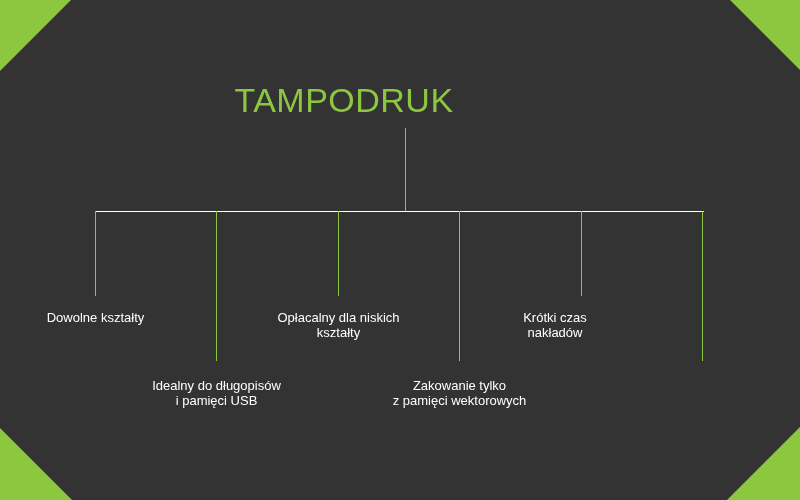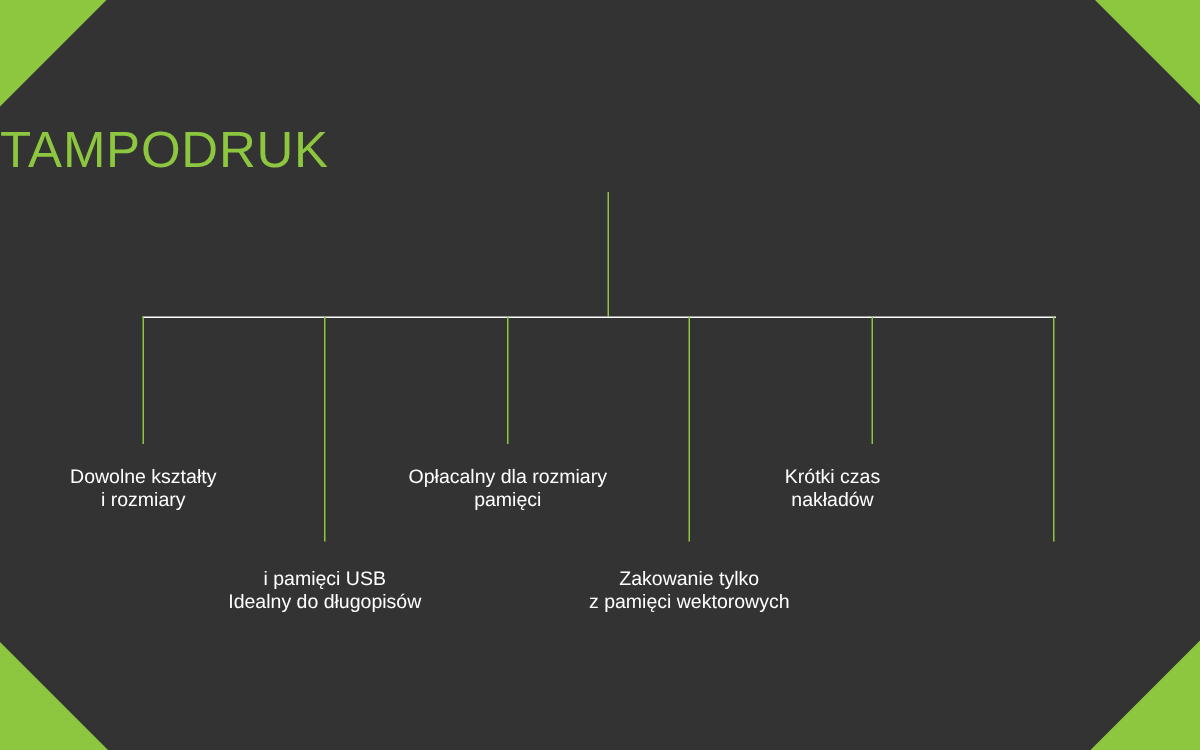--- a/index.html
+++ b/index.html
@@ -10,21 +10,21 @@
     font-family: "Liberation Sans", "DejaVu Sans", sans-serif;
   }
   .corner { position: absolute; width: 0; height: 0; }
   .tl { left: 0; top: 0; border-top: 71px solid #8dc63f; border-right: 71px solid transparent; }
   .tr { right: 0; top: 0; border-top: 70px solid #8dc63f; border-left: 70px solid transparent; }
   .bl { left: 0; bottom: 0; border-bottom: 72px solid #8dc63f; border-right: 72px solid transparent; }
   .br { right: 0; bottom: 0; border-bottom: 73px solid #8dc63f; border-left: 73px solid transparent; }
 
   .title {
     position: absolute; left: 0; width: 688px; top: 80px;
-    text-align: left; color: #8dc63f;
+    text-align: center; color: #8dc63f;
     font-size: 34px; letter-spacing: 0.5px; line-height: 40px;
   }
   .vline { position: absolute; width: 1px; background: #8dc63f; }
   .hline { position: absolute; height: 1px; background: #ffffff; left: 95px; width: 609px; top: 211px; }
   .root-line { left: 405px; top: 128px; height: 83px; }
 
   .label {
     position: absolute; width: 180px; margin-left: -90px;
     text-align: center; color: #ffffff;
     font-size: 13px; line-height: 14.5px;
@@ -39,31 +39,30 @@
 <div class="corner br"></div>
 
 <div class="title">TAMPODRUK</div>
 <div class="vline root-line"></div>
 <div class="hline"></div>
 
 <div id="branches">
     <div class="vline" style="left: 95px; top: 211px; height: 85px;"></div>
     <div class="label" style="left: 95.5px; top: 311px;">
       <div>Dowolne kształty</div>
-      <div>i rozmiary</div>
     </div>
     <div class="vline" style="left: 216px; top: 211px; height: 150px;"></div>
     <div class="label" style="left: 216.5px; top: 379px;">
+      <div>Idealny do długopisów</div>
       <div>i pamięci USB</div>
-      <div>Idealny do długopisów</div>
     </div>
     <div class="vline" style="left: 338px; top: 211px; height: 85px;"></div>
     <div class="label" style="left: 338.5px; top: 311px;">
-      <div>Opłacalny dla rozmiary</div>
-      <div>pamięci</div>
+      <div>Opłacalny dla niskich</div>
+      <div>kształty</div>
     </div>
     <div class="vline" style="left: 459px; top: 211px; height: 150px;"></div>
     <div class="label" style="left: 459.5px; top: 379px;">
       <div>Zakowanie tylko</div>
       <div>z pamięci wektorowych</div>
     </div>
     <div class="vline" style="left: 581px; top: 211px; height: 85px;"></div>
     <div class="label" style="left: 555px; top: 311px;">
       <div>Krótki czas</div>
       <div>nakładów</div>

